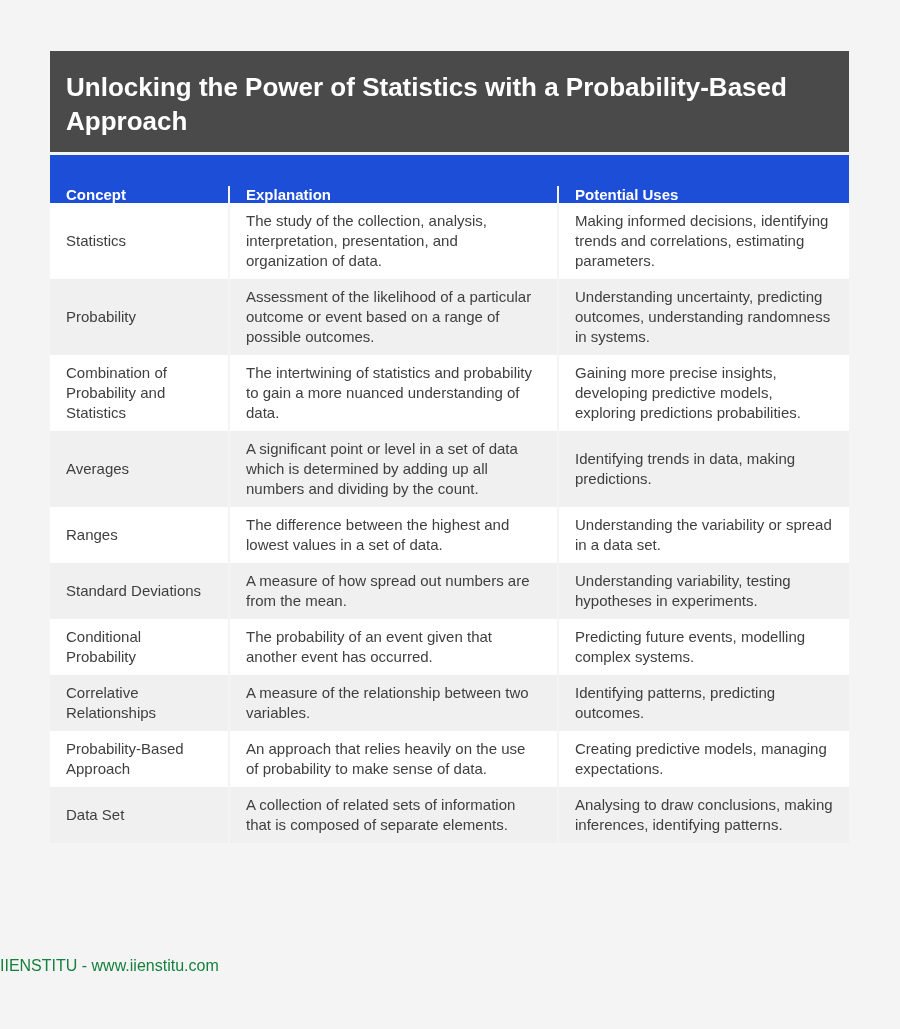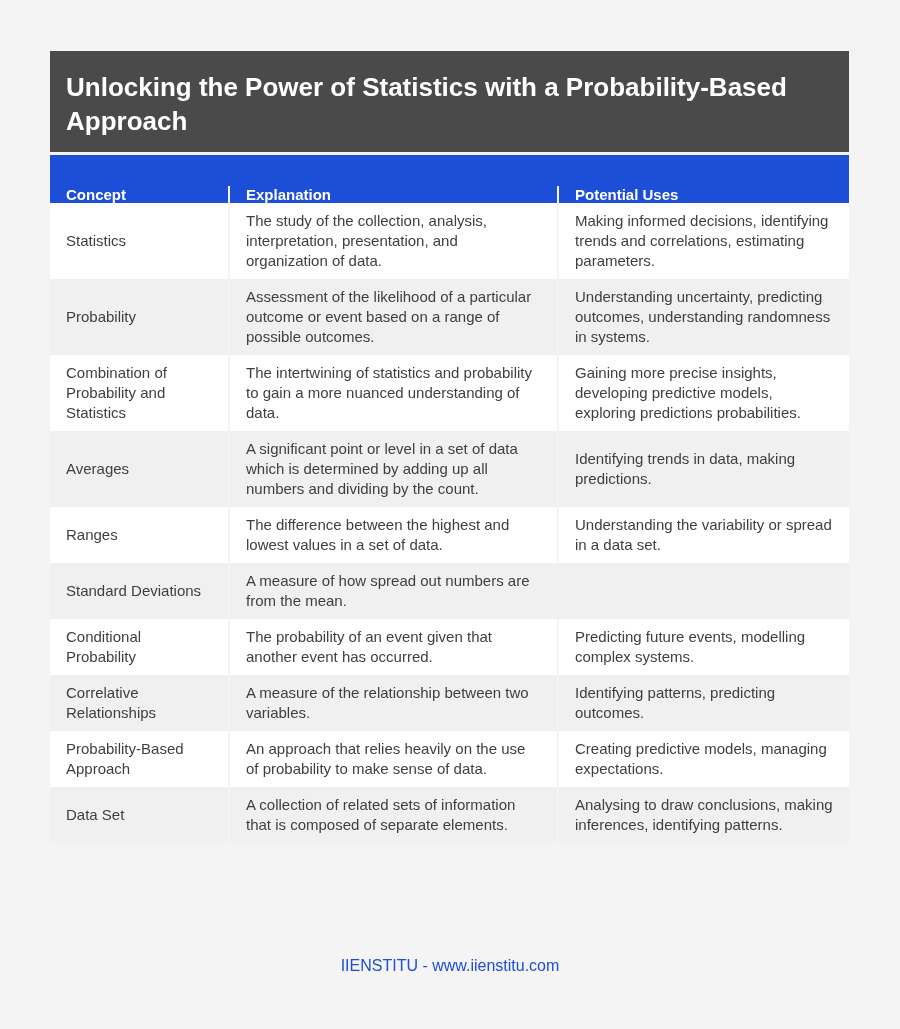--- a/index.html
+++ b/index.html
@@ -57,23 +57,23 @@
     font-size: 15px;
     line-height: 20px;
     color: #3f3f3f;
   }
   .t-cell + .t-cell { border-left: 2px solid #f4f4f5; }
   .footer {
     position: absolute;
     left: 0;
     top: 957px;
     width: 900px;
-    text-align: center;
+    text-align: left;
     font-size: 16px;
-    color: #1d4ed8;
+    color: #15803d;
   }
 </style>
 </head>
 <body>
 
 <div class="container">
 
   <div class="title-block">Unlocking the Power of Statistics with a Probability-Based Approach</div>
 
   <div class="header-row">
@@ -138,20 +138,23 @@
           <span>Understanding the variability or spread in a data set.</span>
         </div>
     </div>
     <div class="t-row">
       <div class="t-cell col-concept">
           <span>Standard Deviations</span>
         </div>
       <div class="t-cell col-explanation">
           <span>A measure of how spread out numbers are from the mean.</span>
         </div>
+      <div class="t-cell col-uses">
+          <span>Understanding variability, testing hypotheses in experiments.</span>
+        </div>
     </div>
     <div class="t-row">
       <div class="t-cell col-concept">
           <span>Conditional Probability</span>
         </div>
       <div class="t-cell col-explanation">
           <span>The probability of an event given that another event has occurred.</span>
         </div>
       <div class="t-cell col-uses">
           <span>Predicting future events, modelling complex systems.</span>

